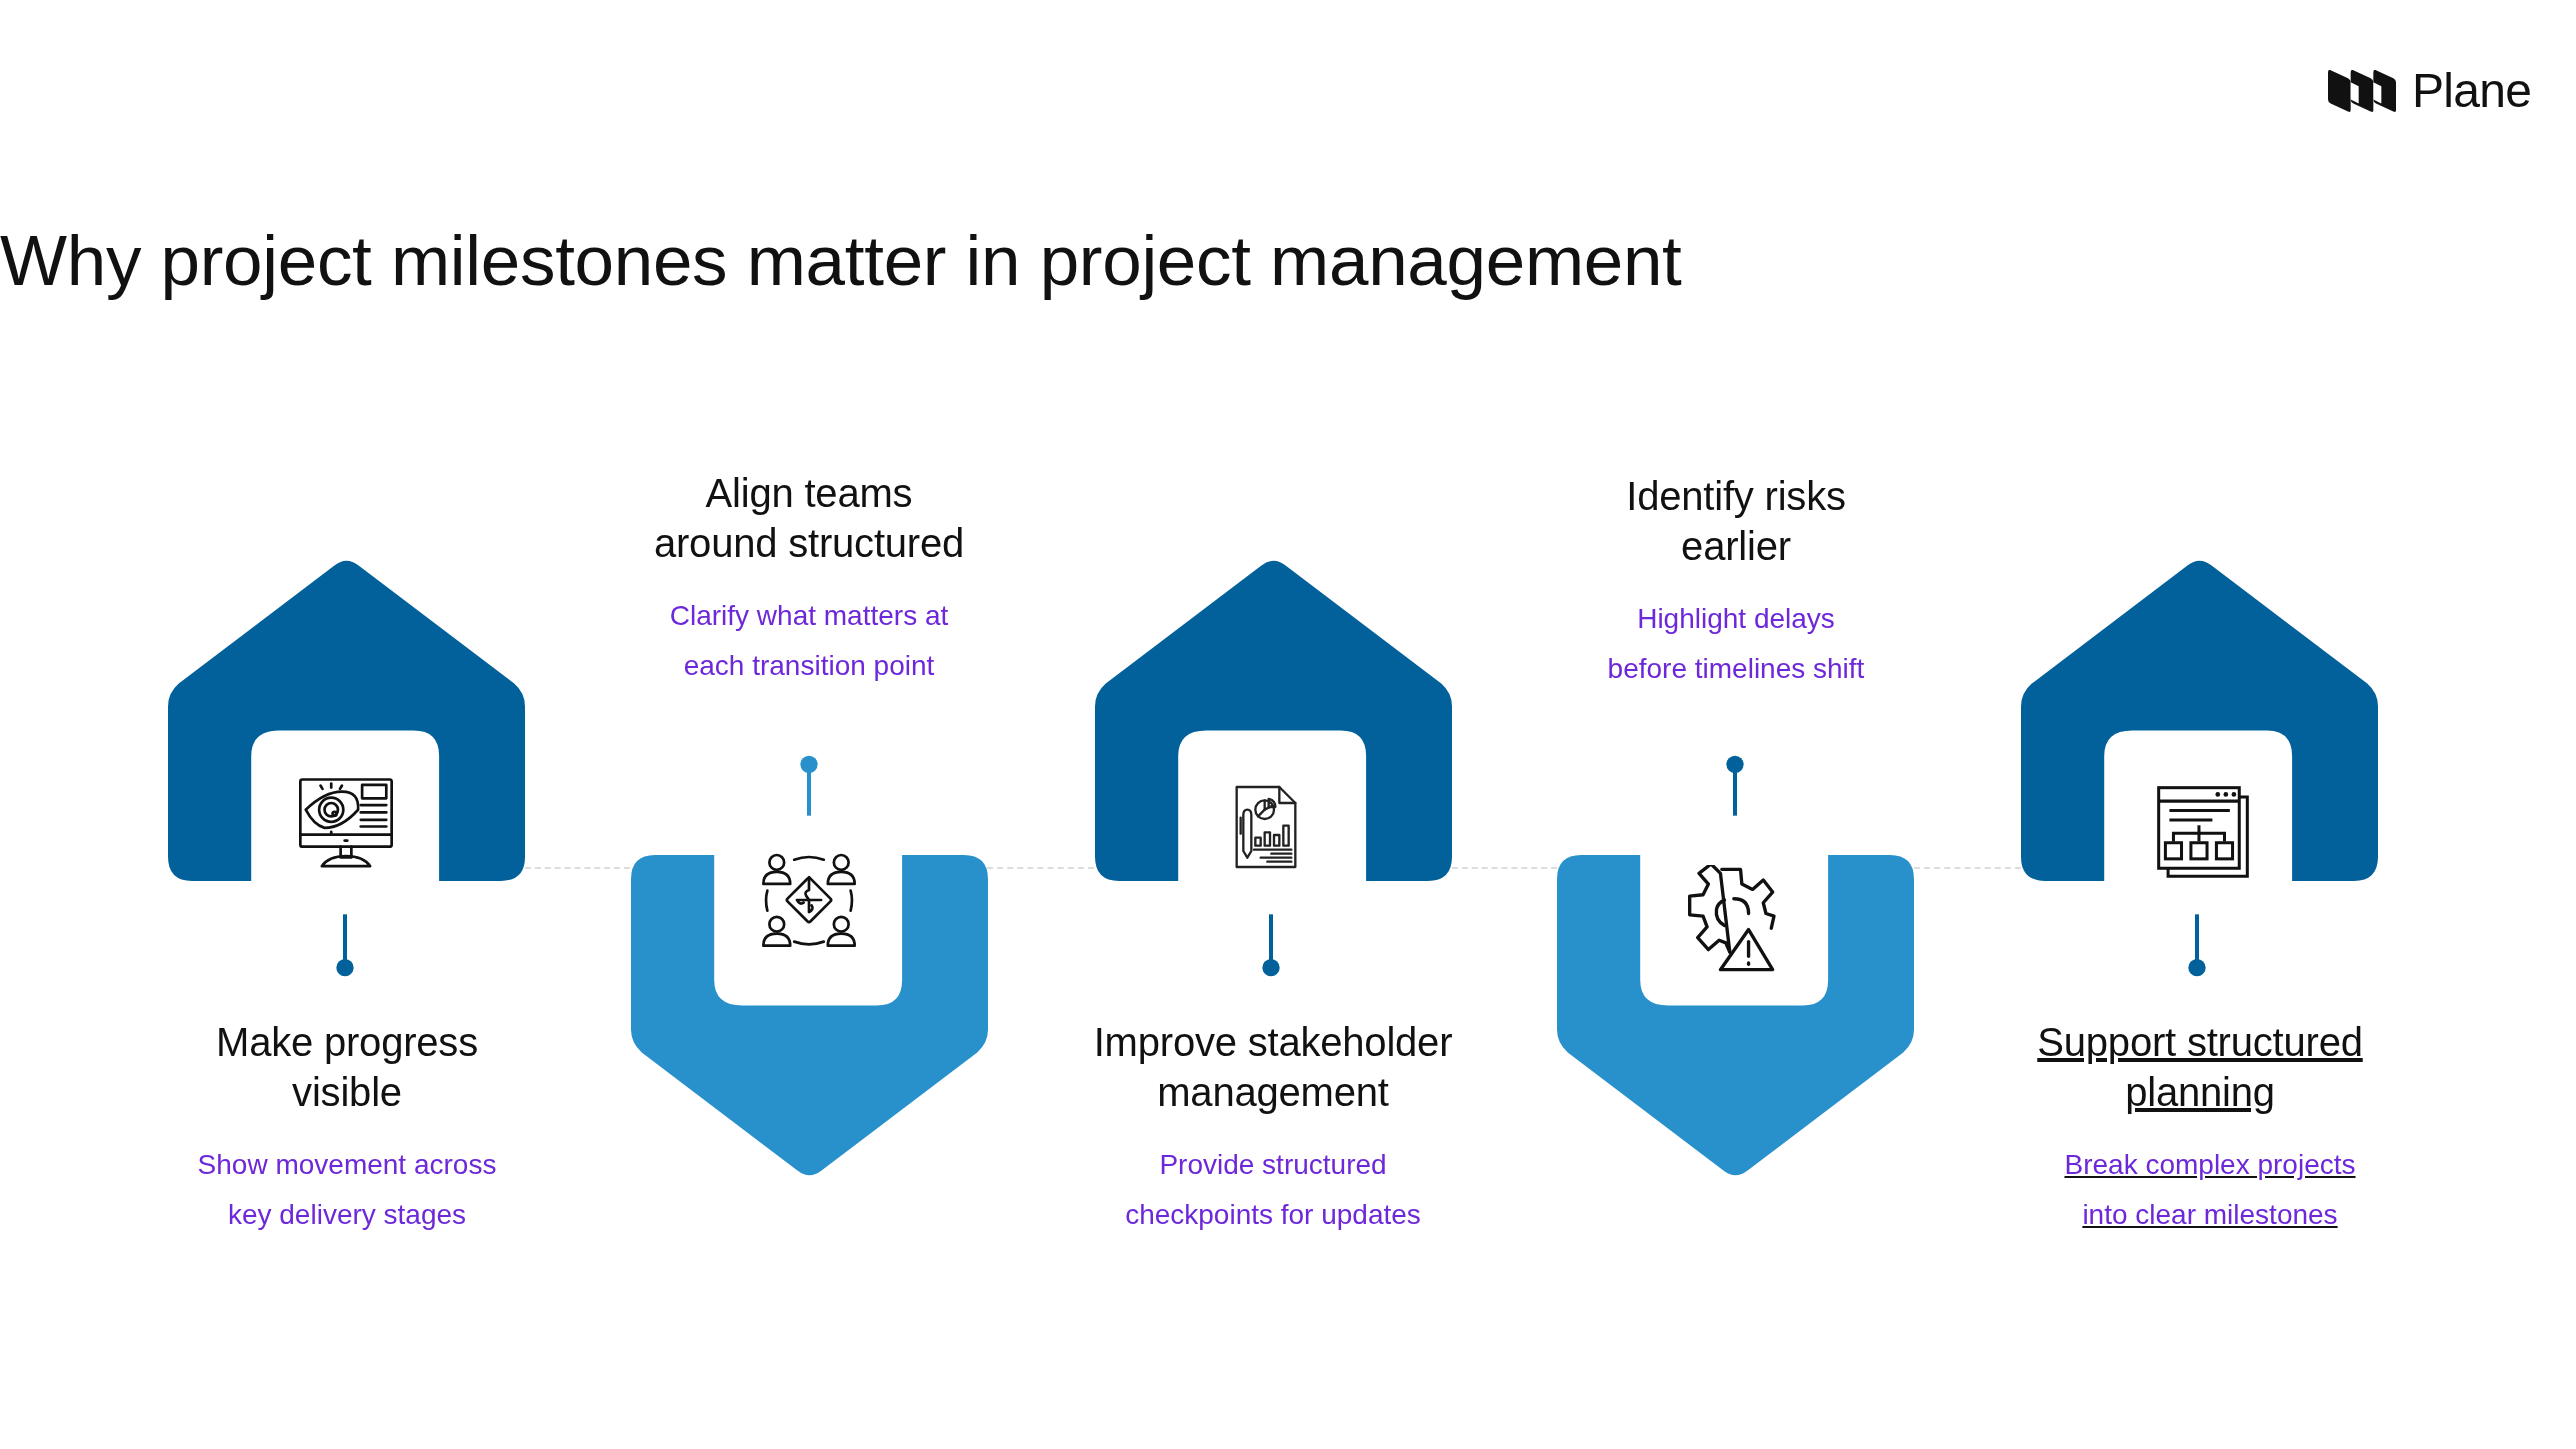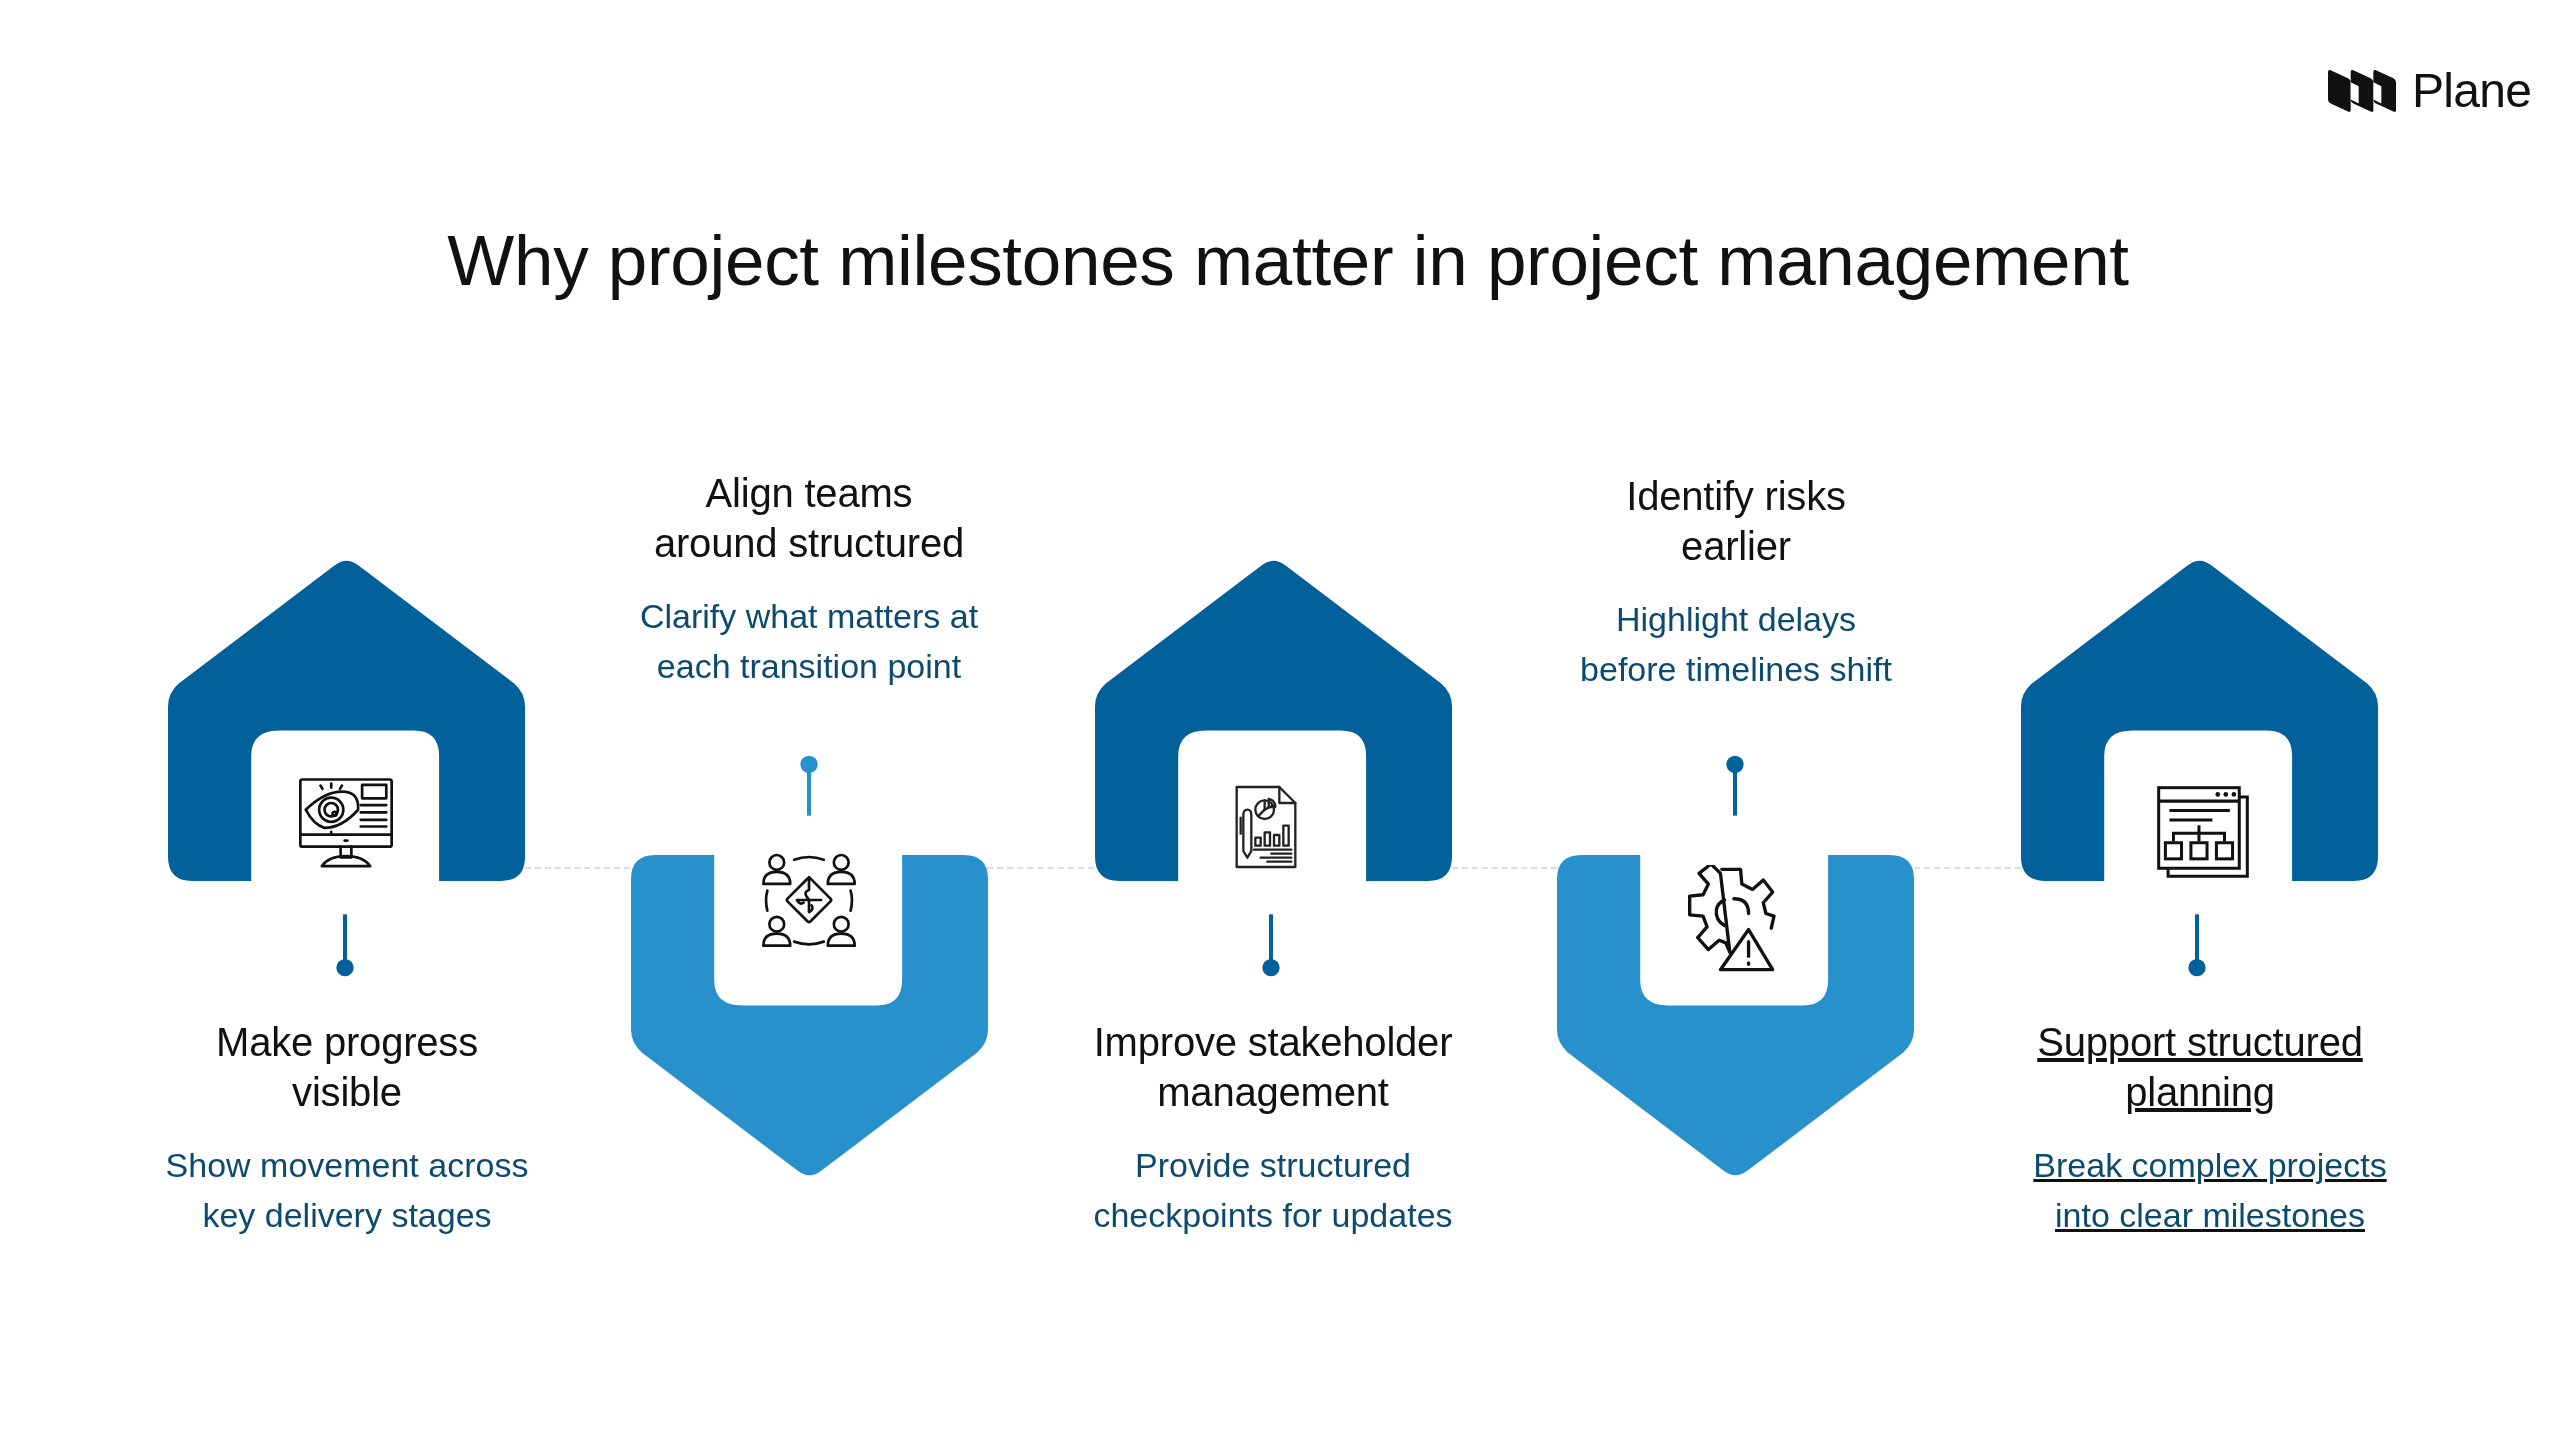--- a/index.html
+++ b/index.html
@@ -4,34 +4,34 @@
   <style>
     html, body { margin: 0; padding: 0; background: #ffffff; }
     body {
       width: 2576px; height: 1449px; position: relative; overflow: hidden;
       font-family: "Liberation Sans", sans-serif; color: #111111;
     }
     .logo { position: absolute; left: 2328px; top: 67px; height: 48px; display: flex; align-items: center; text-align: right; }
     .logo-mark { width: 68px; height: 43px; }
     .logo-text { font-family: "Liberation Sans", sans-serif; font-size: 48px; font-weight: 500; color: #111; margin-left: 16px; letter-spacing: -0.7px; line-height: 1; }
     .title {
-      position: absolute; left: 0; width: 2576px; top: 218px; text-align: center;
+      position: absolute; left: 0; width: 2576px; top: 218px; 
       font-size: 71px; font-weight: 400; color: #111; letter-spacing: -0.3px; line-height: 1.2;
     }
     .diagram { position: absolute; left: 0; top: 0; width: 2576px; height: 1449px; }
     .connector { position: absolute; top: 867px; height: 0; border-top: 2.7px dashed #dddddd; }
     .shape { position: absolute; }
     .icon { position: absolute; }
     .pin { position: absolute; width: 20px; }
     .label { position: absolute; width: 470px; text-align: center; }
     .label h3 {
       margin: 8px; font-size: 40px; font-weight: 400; line-height: 50px; color: #111; letter-spacing: -0.2px;
     }
     .label p {
-      margin: 0; margin-top: 23px; font-size: 34px; font-weight: 400; line-height: 50px; color: #0c4a6e;
+      margin: 0; margin-top: 23px; font-size: 28px; font-weight: 400; line-height: 50px; color: #6d28d9;
     }
   </style>
 </head>
 <body>
 
 <div class="logo">
   <svg class="logo-mark" viewBox="0 0 102 64">
     <path d="M4 0 L30 12 Q34 14 34 18 L34 60 Q34 64 30 62 L4 50 Q0 48 0 44 L0 4 Q0 -2 4 0 Z" fill="#111"></path>
     <path d="M38 0 L64 12 Q68 14 68 18 L68 60 Q68 64 64 62 L38 50 Q34 48 34 44 L34 4 Q34 -2 38 0 Z" fill="#111"></path>
     <path d="M72 0 L98 12 Q102 14 102 18 L102 60 Q102 64 98 62 L72 50 Q68 48 68 44 L68 4 Q68 -2 72 0 Z" fill="#111"></path>

